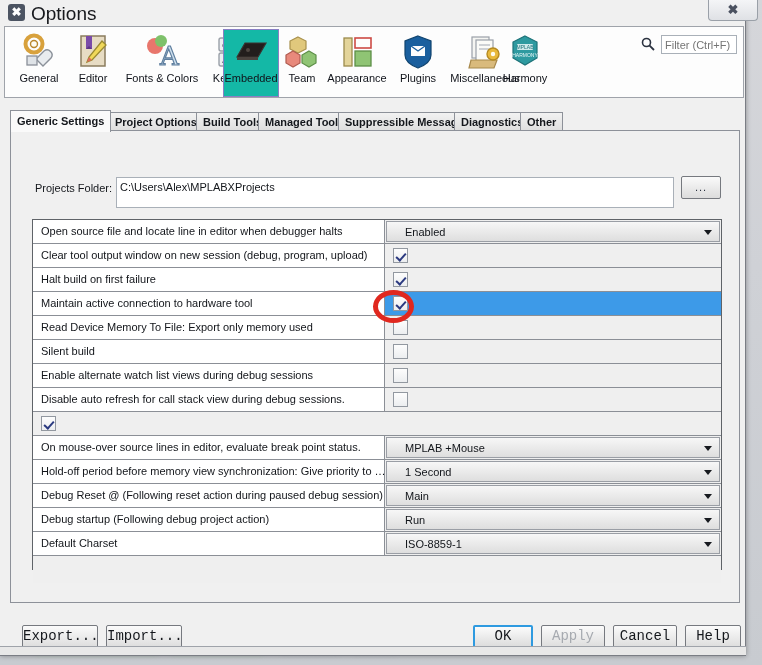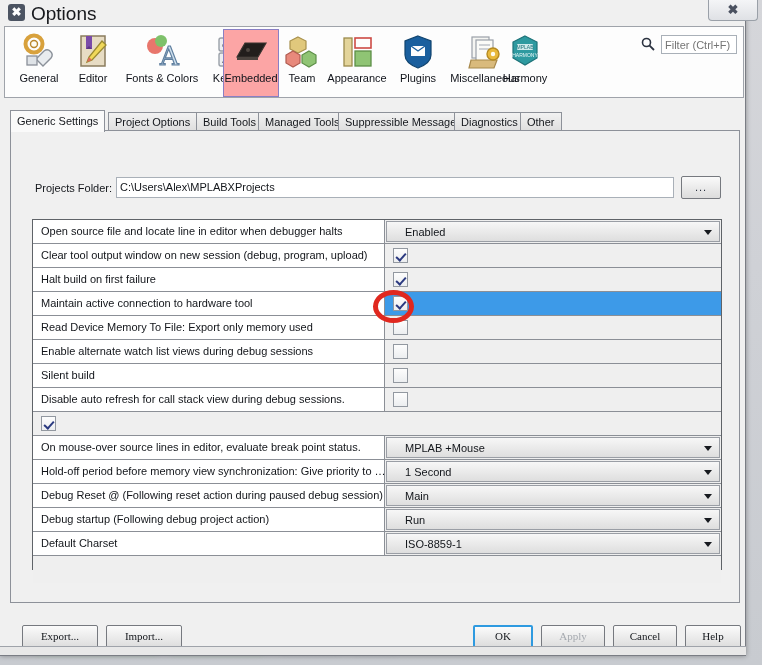--- a/index.html
+++ b/index.html
@@ -65,36 +65,36 @@
     background: #fdfdfd;
     border: 1px solid #9fa3aa;
   }
   .cat {
     position: absolute; top: 2px; height: 68px;
     display: flex; flex-direction: column; align-items: center;
     justify-content: flex-start; padding-top: 3px;
     border: 1px solid transparent;
   }
   .cat.selected {
-    background: #fca5a5;
+    background: #14b8a6;
     border: 1px solid #8a7fc4;
   }
   .cat .ic { width: 36px; height: 38px; position: relative; }
   .cat .lbl { font-size: 11px; color: #10131a; margin-top: 1px; white-space: nowrap; }
 
   #filter-wrap { position: absolute; right: 6px; top: 8px; display: flex; align-items: center; gap: 6px; }
   #filter-input {
     width: 76px; height: 19px; background: #fff;
     border: 1px solid #a9b0b8; color: #9aa0a6;
     font-size: 11px; padding: 0 3px; line-height: 17px;
     font-family: "Liberation Sans", sans-serif;
   }
 
   
-  #tabstrip { position: absolute; left: 10px; top: 110px; width: 730px; height: 21px; }
+  #tabstrip { position: absolute; left: 10px; top: 110px; width: 730px; height: 21px; font-weight: bold; }
   .tab {
     position: absolute; top: 2px; height: 19px;
     background: linear-gradient(180deg,#f2f2f2,#dedede);
     border: 1px solid #8d9199; border-bottom: none;
     font-size: 11px; color: #14171c; line-height: 18px;
     padding: 0 6px; white-space: nowrap;
   }
   .tab.active {
     top: 0; height: 22px; line-height: 21px;
     background: #fafafa; border-color: #8d9199;
@@ -105,21 +105,21 @@
   #panel {
     position: absolute; left: 10px; top: 130px;
     width: 730px; height: 473px;
     background: #f0f0f0;
     border: 1px solid #8d9199;
   }
 
   
   #pf-label { position: absolute; left: 24px; top: 51px; font-size: 11px; color: #14171c; }
   #pf-input {
-    position: absolute; left: 105px; top: 46px; width: 558px; height: 21px;
+    position: absolute; left: 105px; top: 46px; width: 558px; height: 31px;
     background: #fff; border: 1px solid #a9b0b8;
     font-size: 11px; color: #12151a; line-height: 19px; padding: 0 3px;
   }
   #pf-browse {
     position: absolute; left: 670px; top: 45px; width: 40px; height: 23px;
     background: linear-gradient(180deg,#fafafa,#dcdcdc);
     border: 1px solid #76797f; border-radius: 2px;
     text-align: center; line-height: 21px; font-size: 11px;
     color: #2b3240; letter-spacing: 1px;
   }
@@ -179,23 +179,23 @@
     border: 5px solid #e0281f;
     border-radius: 50%;
     z-index: 20; pointer-events: none;
   }
 
   
   .btn {
     position: absolute; height: 23px;
     background: linear-gradient(180deg,#fbfbfb,#dddddd);
     border: 1px solid #76797f; border-radius: 2px;
-    font-size: 11px; color: #14171c;
+    font-size: 14px; color: #14171c;
     text-align: center; line-height: 21px;
-    font-family: Liberation Serif, serif;
+    font-family: Liberation Mono, monospace;
   }
   .btn.default { border: 2px solid #2e9ae0; line-height: 19px; }
   .btn.disabled { color: #a6aab0; }
 
   #statusbar {
     position: absolute; left: 0; bottom: 0; width: 746px; height: 9px;
     background: #e8e8e8; border-top: 1px solid #9fa3aa;
   }
 </style>
 </head>
@@ -407,28 +407,28 @@
       </div>
 
       <div class="row">
         <div class="cell-label">Read Device Memory To File: Export only memory used</div>
         <div class="cell-value">
           <div class="chk"></div>
         </div>
       </div>
 
       <div class="row">
+        <div class="cell-label">Silent build</div>
+        <div class="cell-value">
+          <div class="chk"></div>
+        </div>
+      </div>
+
+      <div class="row">
         <div class="cell-label">Enable alternate watch list views during debug sessions</div>
-        <div class="cell-value">
-          <div class="chk"></div>
-        </div>
-      </div>
-
-      <div class="row">
-        <div class="cell-label">Silent build</div>
         <div class="cell-value">
           <div class="chk"></div>
         </div>
       </div>
 
       <div class="row">
         <div class="cell-label">Disable auto refresh for call stack view during debug sessions.</div>
         <div class="cell-value">
           <div class="chk"></div>
         </div>

